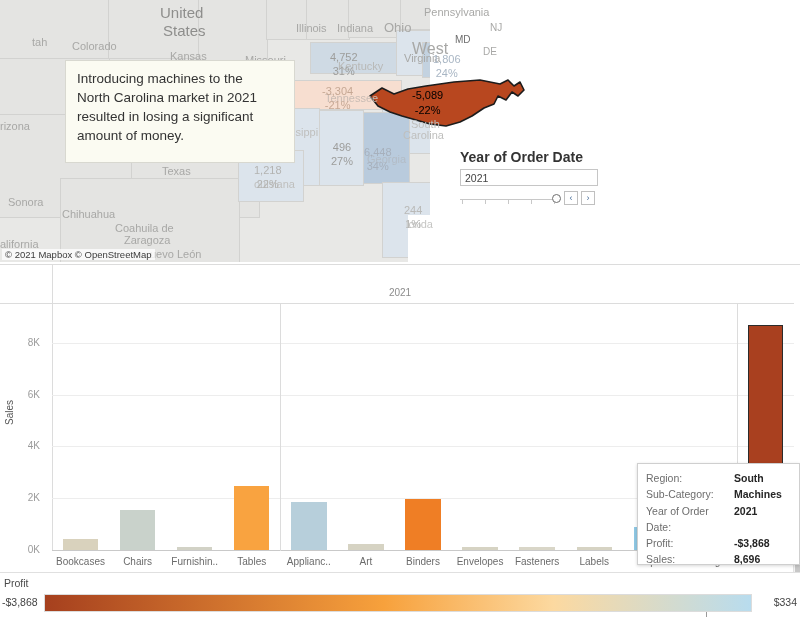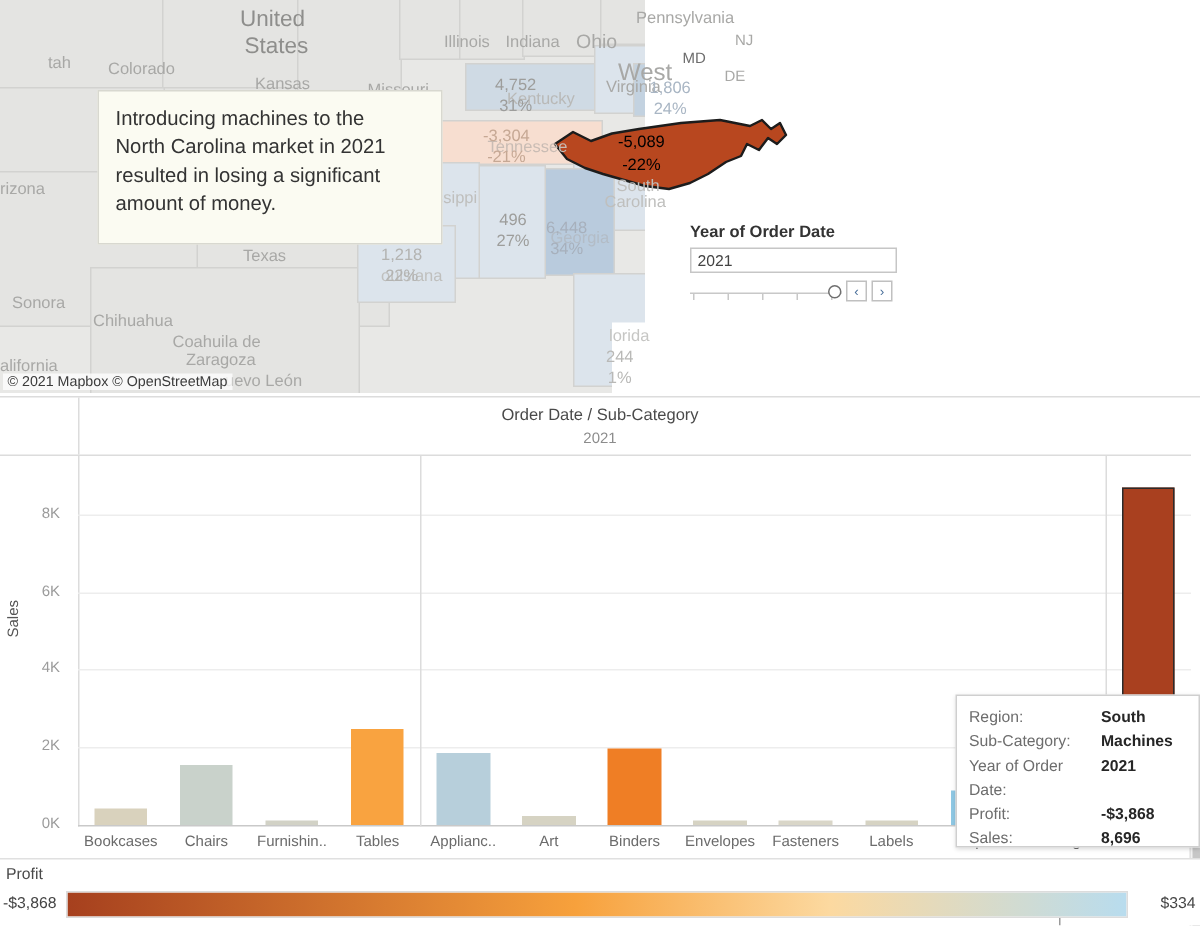--- a/index.html
+++ b/index.html
@@ -78,21 +78,21 @@
     position: absolute; left: 65px; top: 60px; width: 230px; height: 103px;
     background: #fbfbf2;
     border: 1px solid #d8d8d0;
     padding: 8px 10px 6px 11px;
     font-size: 13.5px; line-height: 1.42; color: #333333;
   }
   .ann-line { display:block; white-space: nowrap; }
 
   
   .year-filter { position: absolute; left: 460px; top: 149px; width: 140px; }
-  .year-filter-title { font-size: 11px; color: #333; font-weight: bold; margin-bottom: 4px; }
+  .year-filter-title { font-size: 14px; color: #333; font-weight: bold; margin-bottom: 4px; }
   .year-box {
     width: 138px; height: 17px; border: 1px solid #c6c6c6; background: #fff;
     font-size: 10.5px; color: #444; padding: 1px 4px; line-height: 15px;
   }
   .year-slider-row { display: flex; align-items: center; margin-top: 5px; }
   .slider-track {
     position: relative; width: 101px; height: 12px;
   }
   .slider-line {
     position: absolute; left: 0; top: 7px; width: 101px; height: 1px; background: #c8c8c8;
@@ -294,21 +294,21 @@
         <div>34%</div>
     </div>
     <div class="state-val" style="left:254px; top:163px; color:#b3b3b1;">
       <div>1,218</div>
         <div>22%</div>
     </div>
     <div class="state-val" style="left:267px; top:124px; color:#b3b3b1;">
       <div>1,029</div>
         <div>24%</div>
     </div>
-    <div class="state-val" style="left:404px; top:203px; color:#b9b9b7;margin-top:28px;">
+    <div class="state-val" style="left:404px; top:203px; color:#b9b9b7;">
       <div>244</div>
         <div>1%</div>
     </div>
 
     <div class="annotation">
       <span class="ann-line">Introducing machines to the</span>
       <span class="ann-line">North Carolina market in 2021</span>
       <span class="ann-line">resulted in losing a significant</span>
       <span class="ann-line">amount of money.</span>
     </div>
@@ -329,21 +329,20 @@
           <div class="slider-handle"></div>
         </div>
         <div class="nav-btn">‹</div>
         <div class="nav-btn">›</div>
       </div>
     </div>
   </div>
 
   <div class="chart-panel">
     <div class="hdr-sep1"></div>
-    <div class="chart-title">Order Date / Sub-Category</div>
     <div class="chart-subtitle">2021</div>
     <div class="hdr-rule"></div>
 
     <div class="ylabel">Sales</div>
 
     <div class="plot" id="plot">
       <div class="axis-left"></div>
       <div class="axis-bottom"></div>
     <div class="ytick" style="top: 240px;">0K</div>
         <div class="gridline" style="top: 194.222px;"></div>

